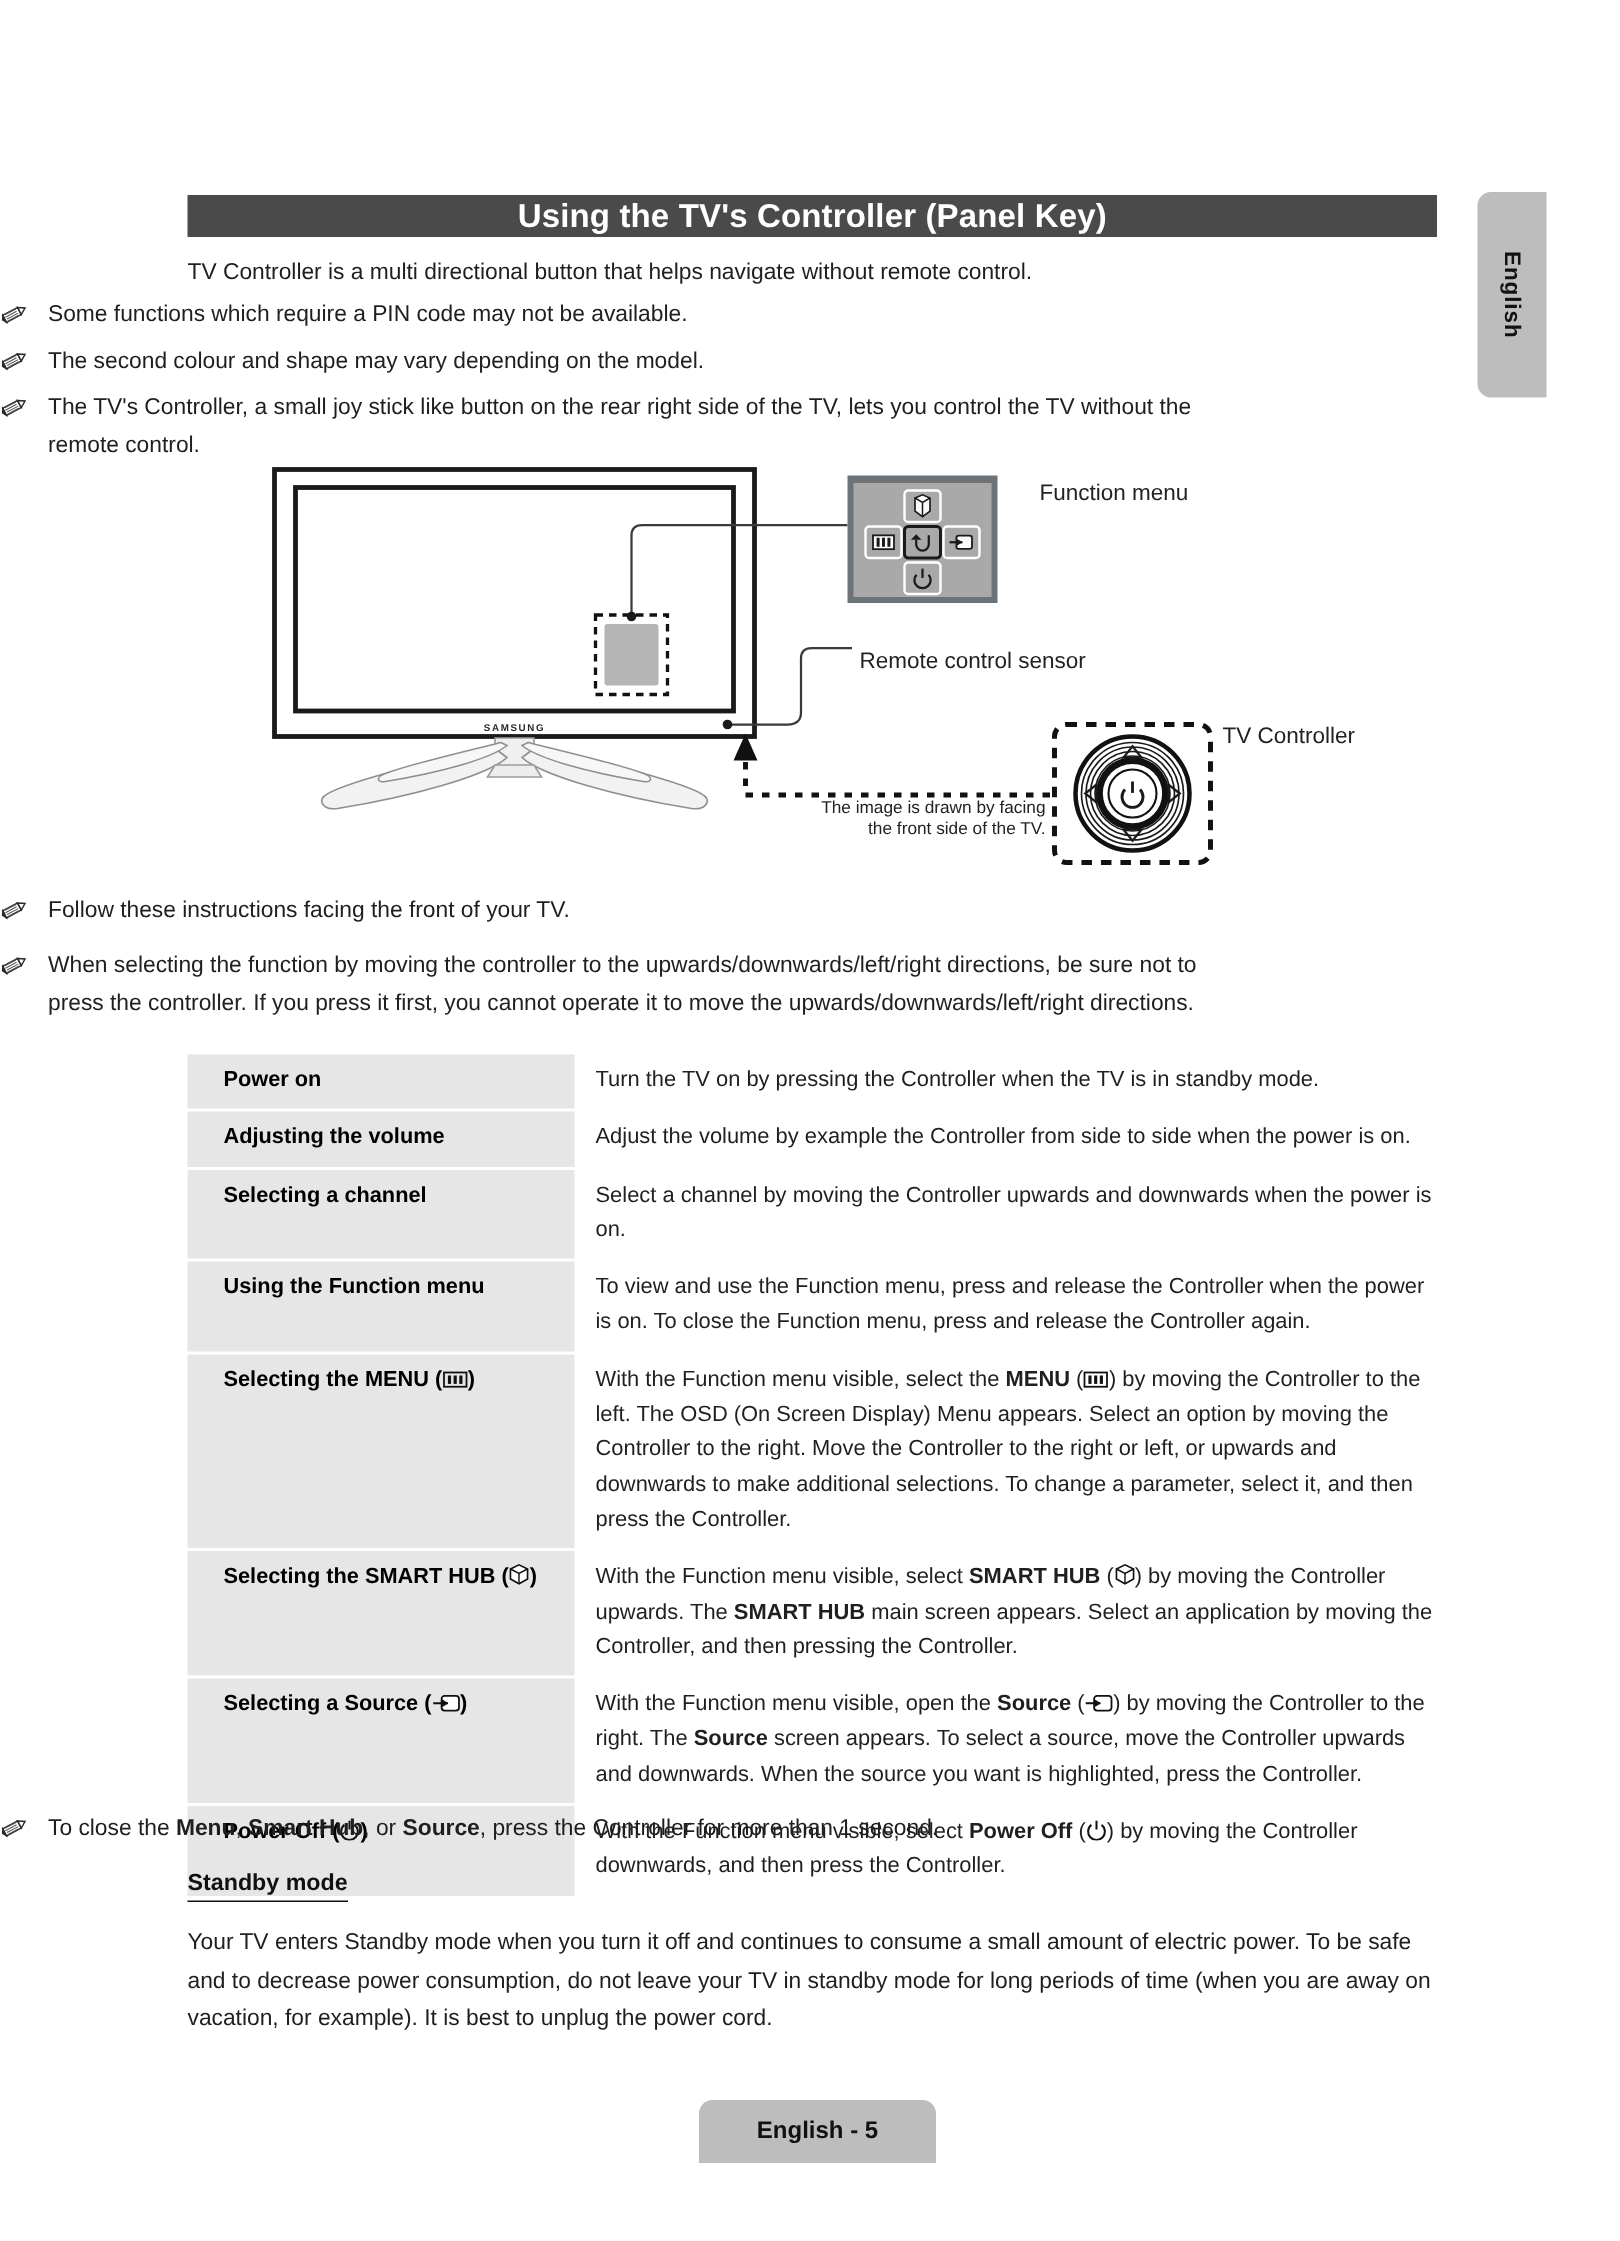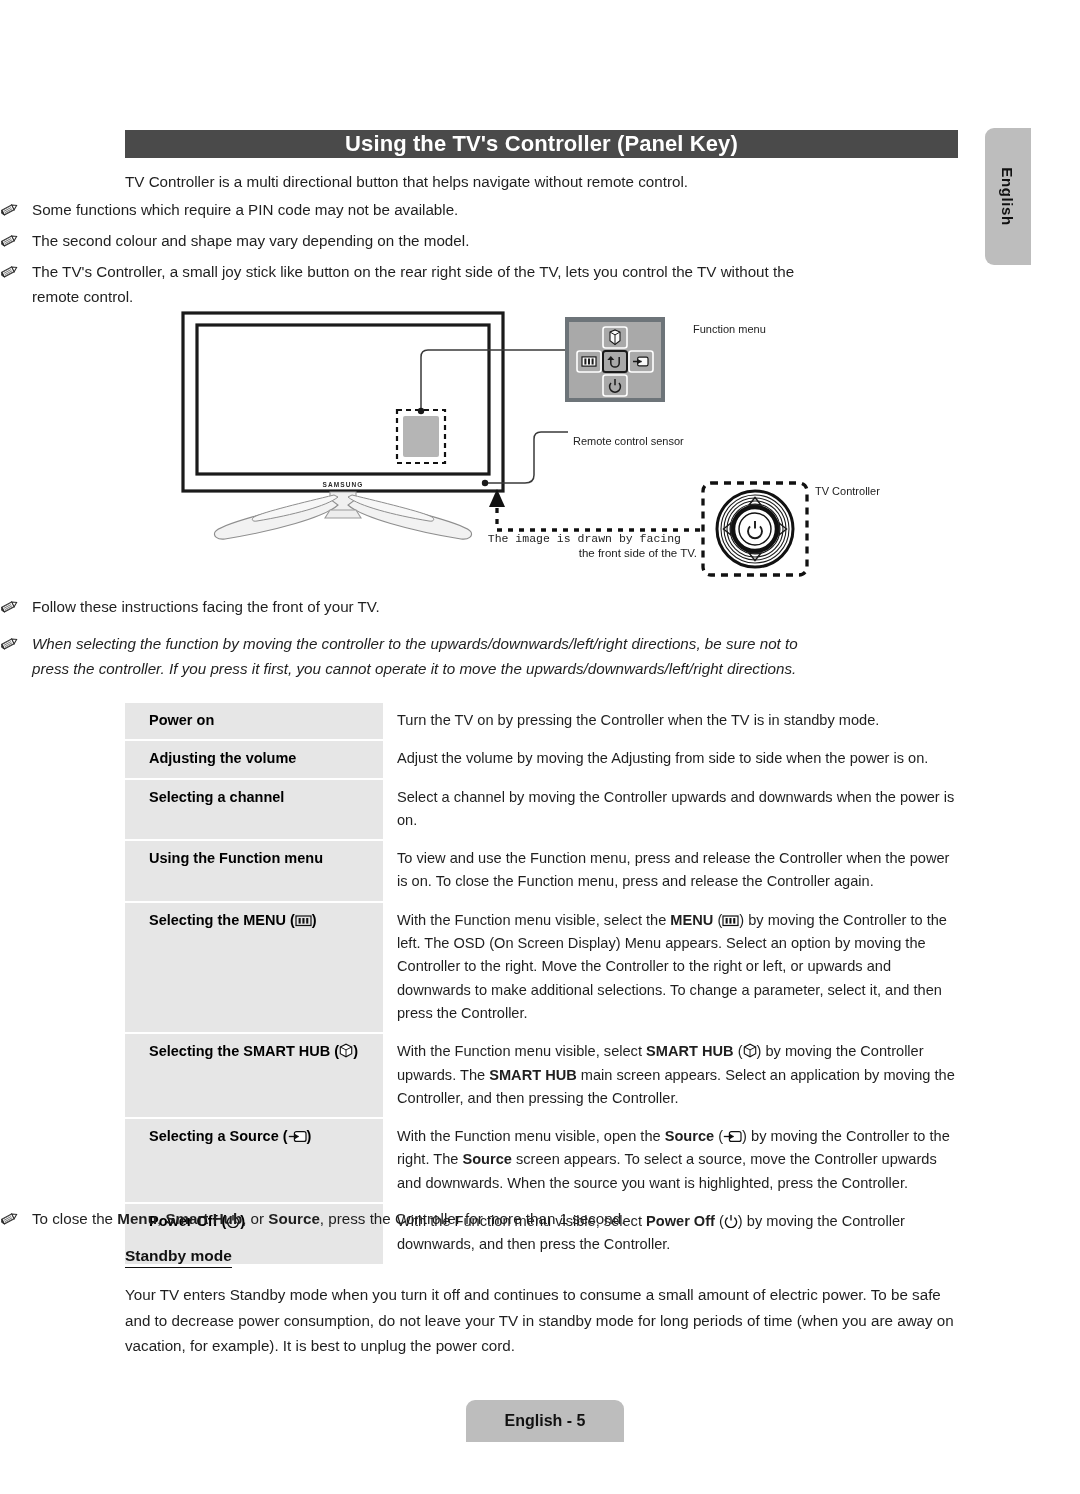--- a/index.html
+++ b/index.html
@@ -99,21 +99,21 @@
   
   .figure {
     position: absolute;
     left: 125px;
     top: 305px;
     width: 833px;
     height: 275px;
   }
   .fig-label {
     position: absolute;
-    font-size: 11px;
+    font-size: 15px;
     color: #222;
     line-height: 14px;
     white-space: nowrap;
   }
   .fig-caption {
     position: absolute;
     font-size: 11.5px;
     color: #222;
     line-height: 14px;
     text-align: right;
@@ -358,59 +358,59 @@
           <path d="M-31.5,0 L-24,-6 L-24,6 Z" fill="none" stroke="#1a1a1a" stroke-width="1.5"></path>
           <path d="M31.5,0 L24,-6 L24,6 Z" fill="none" stroke="#1a1a1a" stroke-width="1.5"></path>
         </g>
       </g>
     </svg>
 
     
     <div class="fig-label" style="left:568px; top:17px;">Function menu</div>
     <div class="fig-label" style="left:448px; top:129px;">Remote control sensor</div>
     <div class="fig-label" style="left:690px; top:179px;">TV Controller</div>
-    <div class="fig-caption" style="left:334px; top:227px; width:222px;font-family:Liberation Mono, monospace;">The image is drawn by facing</div>
+    <div class="fig-caption" style="left:350px; top:227px; width:222px;">The image is drawn by facing</div>
     <div class="fig-caption" style="left:350px; top:241px; width:222px;">the front side of the TV.</div>
   </div>
 
   <div class="note" id="note-m0" style="top:595px;">
     <span class="pencil">
         <svg width="20" height="16" viewBox="0 0 20 16">
           <g transform="rotate(-28 10 8)">
             <path d="M2.2 5.2 L13.4 5.2 L13.4 10.6 L2.2 10.6 Z" fill="#ffffff" stroke="#2a2a2a" stroke-width="1"></path>
             <path d="M3.6 5.6 L12 5.6 M3.2 7.2 L11.6 7.2 M3.6 8.8 L12 8.8 M3.2 10.2 L11.6 10.2" stroke="#555" stroke-width="0.7"></path>
             <path d="M13.4 5.2 L17.6 7.9 L13.4 10.6 Z" fill="#ffffff" stroke="#2a2a2a" stroke-width="1"></path>
             <path d="M2.2 5.2 L0.6 7.9 L2.2 10.6 Z" fill="#2a2a2a" stroke="#2a2a2a" stroke-width="0.8"></path>
           </g>
         </svg>
       </span>
     <span>Follow these instructions facing the front of your TV.</span>
   </div>
-  <div class="note" id="note-m1" style="top:632px;font-style:italic;">
+  <div class="note" id="note-m1" style="top:632px;">
     <span class="pencil">
         <svg width="20" height="16" viewBox="0 0 20 16">
           <g transform="rotate(-28 10 8)">
             <path d="M2.2 5.2 L13.4 5.2 L13.4 10.6 L2.2 10.6 Z" fill="#ffffff" stroke="#2a2a2a" stroke-width="1"></path>
             <path d="M3.6 5.6 L12 5.6 M3.2 7.2 L11.6 7.2 M3.6 8.8 L12 8.8 M3.2 10.2 L11.6 10.2" stroke="#555" stroke-width="0.7"></path>
             <path d="M13.4 5.2 L17.6 7.9 L13.4 10.6 Z" fill="#ffffff" stroke="#2a2a2a" stroke-width="1"></path>
             <path d="M2.2 5.2 L0.6 7.9 L2.2 10.6 Z" fill="#2a2a2a" stroke="#2a2a2a" stroke-width="0.8"></path>
           </g>
         </svg>
       </span>
     <span>When selecting the function by moving the controller to the upwards/downwards/left/right directions, be sure not to press the controller. If you press it first, you cannot operate it to move the upwards/downwards/left/right directions.</span>
   </div>
 
   <div class="spec-table" id="spec-table">
       <div class="trow">
         <div class="tlabel"><b>Power on</b></div>
         <div class="tdesc">Turn the TV on by pressing the Controller when the TV is in standby mode.</div>
       </div>
       <div class="trow">
         <div class="tlabel"><b>Adjusting the volume</b></div>
-        <div class="tdesc">Adjust the volume by moving the Adjusting from side to side when the power is on.</div>
+        <div class="tdesc">Adjust the volume by example the Controller from side to side when the power is on.</div>
       </div>
       <div class="trow">
         <div class="tlabel"><b>Selecting a channel</b></div>
         <div class="tdesc">Select a channel by moving the Controller upwards and downwards when the power is on.</div>
       </div>
       <div class="trow">
         <div class="tlabel"><b>Using the Function menu</b></div>
         <div class="tdesc">To view and use the Function menu, press and release the Controller when the power is on. To close the Function menu, press and release the Controller again.</div>
       </div>
       <div class="trow">

